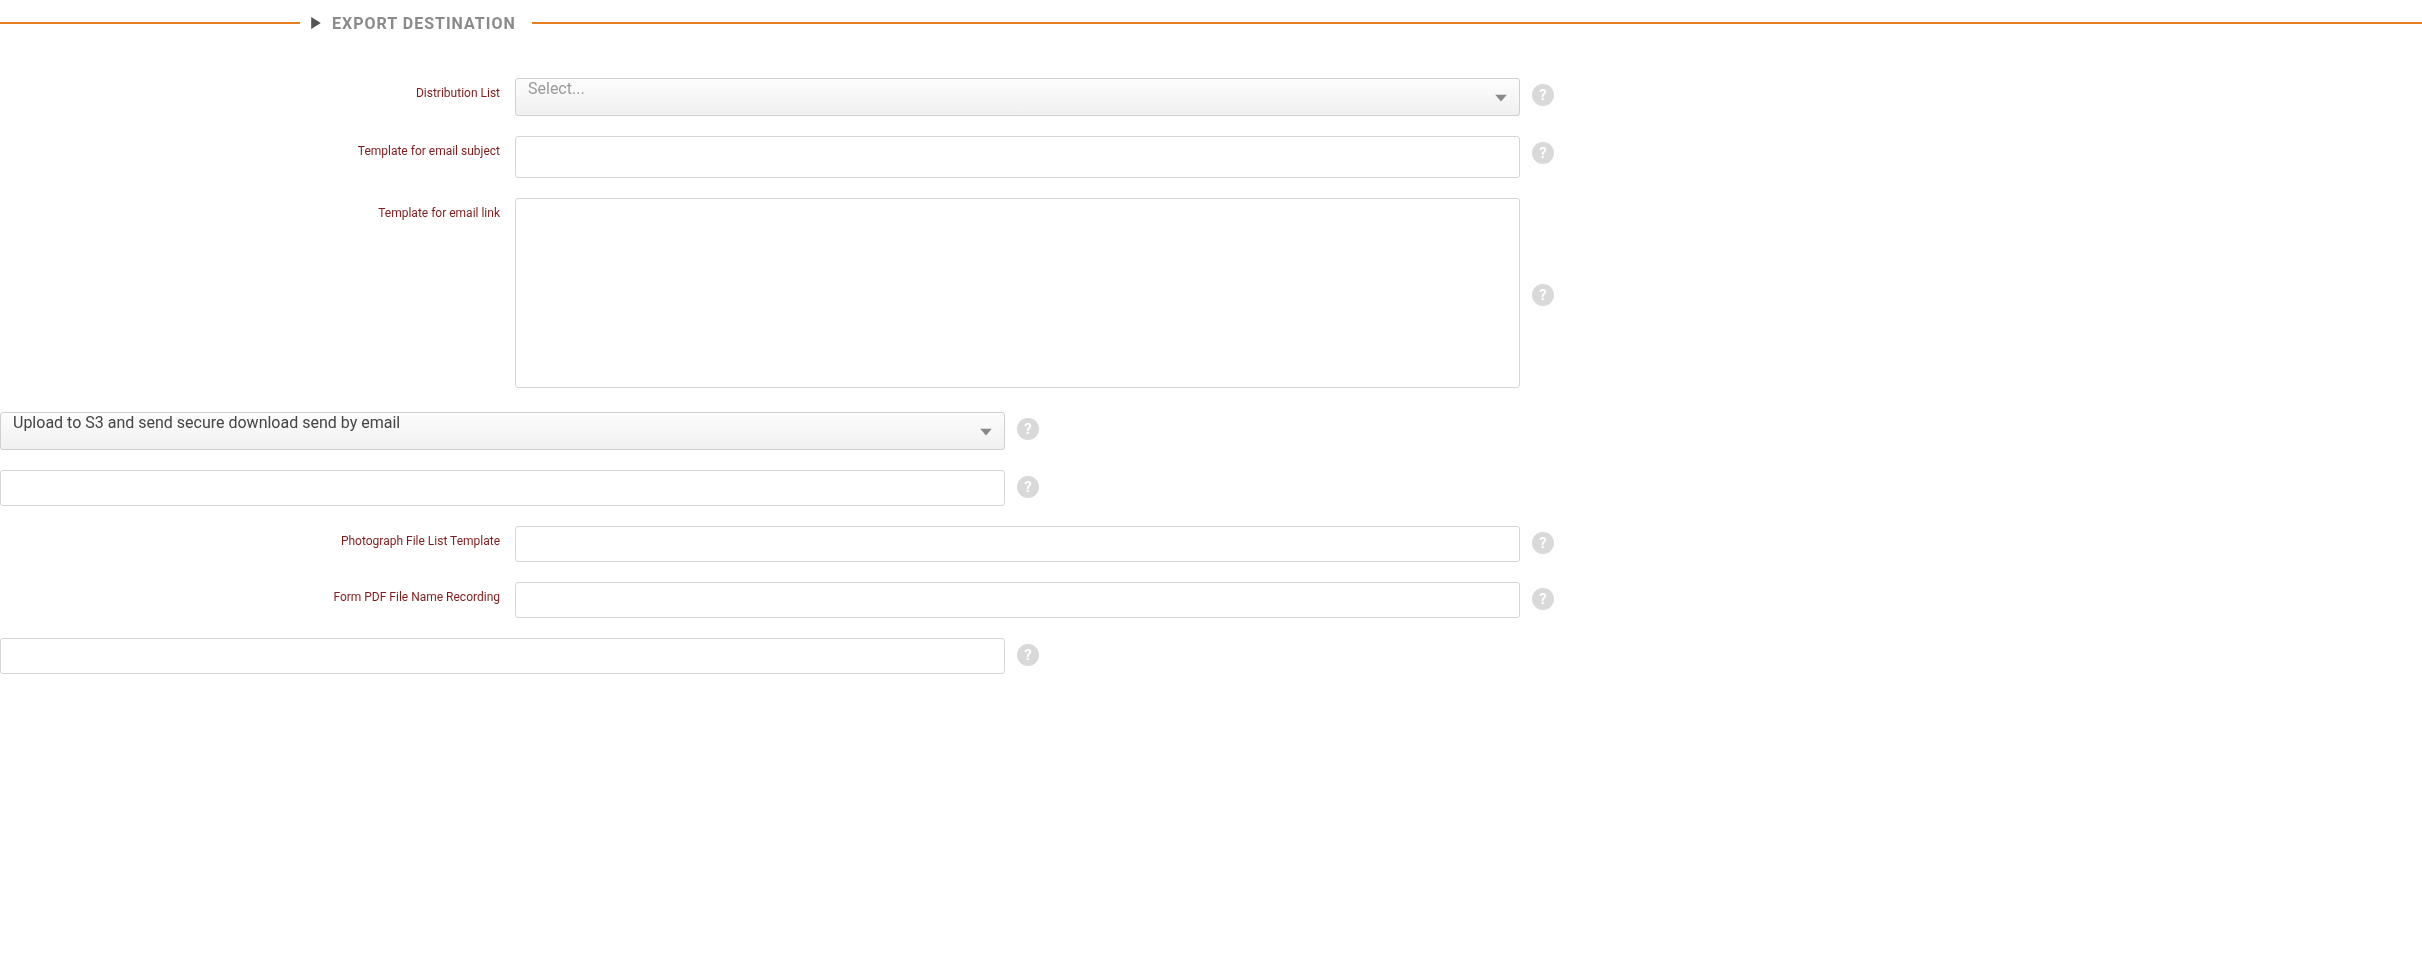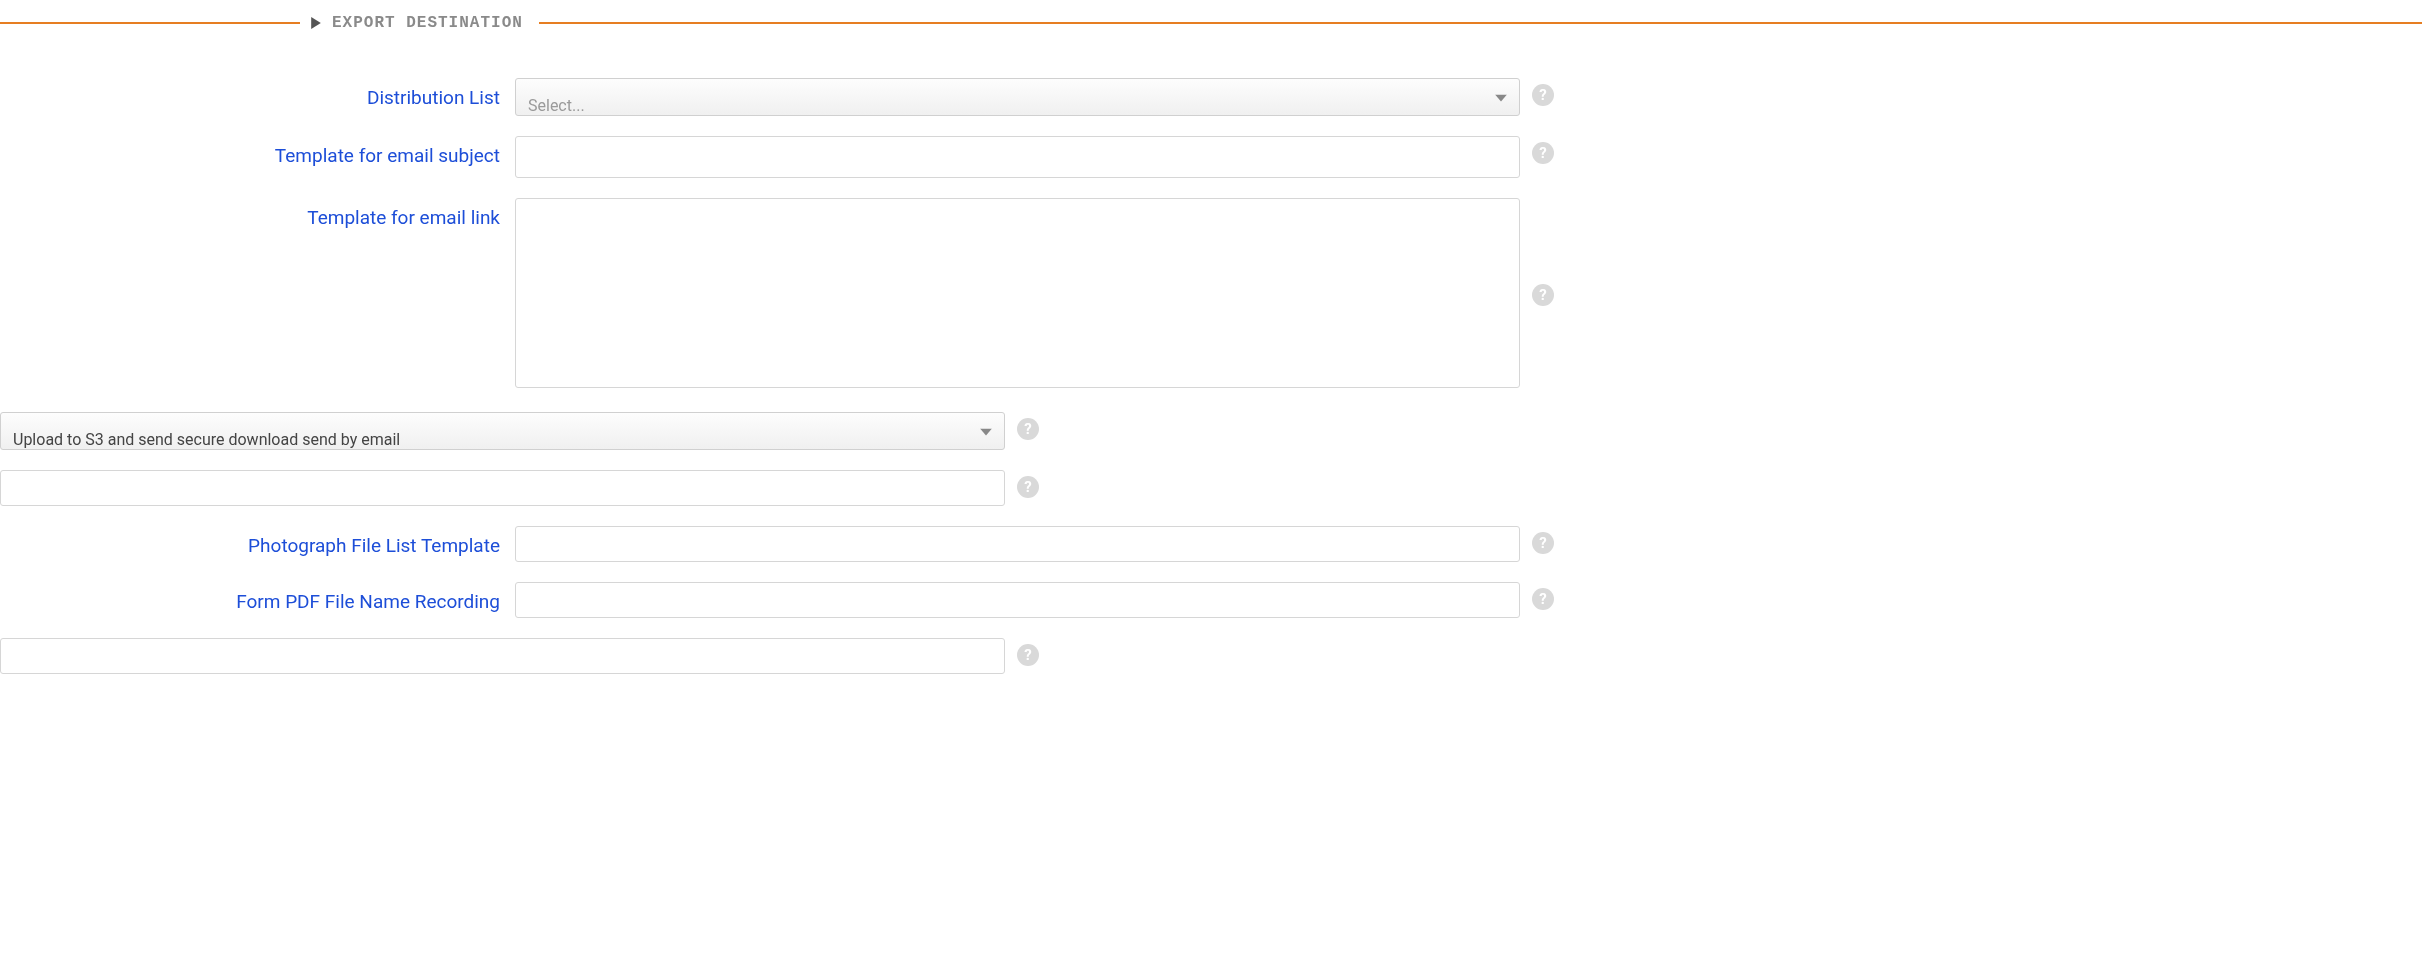--- a/index.html
+++ b/index.html
@@ -14,21 +14,20 @@
       width: 2422px;
       padding: 0;
     }
     .section-header {
       display: flex;
       align-items: center;
       width: 100%;
       height: 30px;
       position: relative;
       margin-top: 8px;
-      font-family: Liberation Mono, monospace;
     }
     .section-line-left {
       height: 2px;
       background: #e67e22;
       flex: 0 0 300px;
     }
     .section-line-right {
       height: 2px;
       background: #e67e22;
       flex: 1;
@@ -61,22 +60,22 @@
     .form-row {
       display: flex;
       align-items: flex-start;
       margin-bottom: 20px;
     }
     .form-label {
       width: 515px;
       text-align: right;
       padding-right: 15px;
       padding-top: 8px;
-      font-size: 19px;
-      color: #1d4ed8;
+      font-size: 12px;
+      color: #7f1d1d;
       flex-shrink: 0;
     }
     .form-control-wrap {
       flex: 0 0 1005px;
       position: relative;
     }
     .help-col {
       width: 46px;
       display: flex;
       align-items: center;
@@ -89,21 +88,21 @@
       padding-top: 0;
     }
 
     .select-box {
       width: 100%;
       height: 38px;
       border: 1px solid #d0d0d0;
       border-radius: 3px;
       background: linear-gradient(to bottom, #fdfdfd 0%, #f0f0f0 100%);
       display: flex;
-      align-items: flex-end;
+      align-items: flex-start;
       padding: 0 36px 0 12px;
       font-size: 16px;
       color: #444;
       cursor: pointer;
       position: relative;
     }
     .select-box.placeholder {
       color: #9a9a9a;
     }
     .select-caret {

